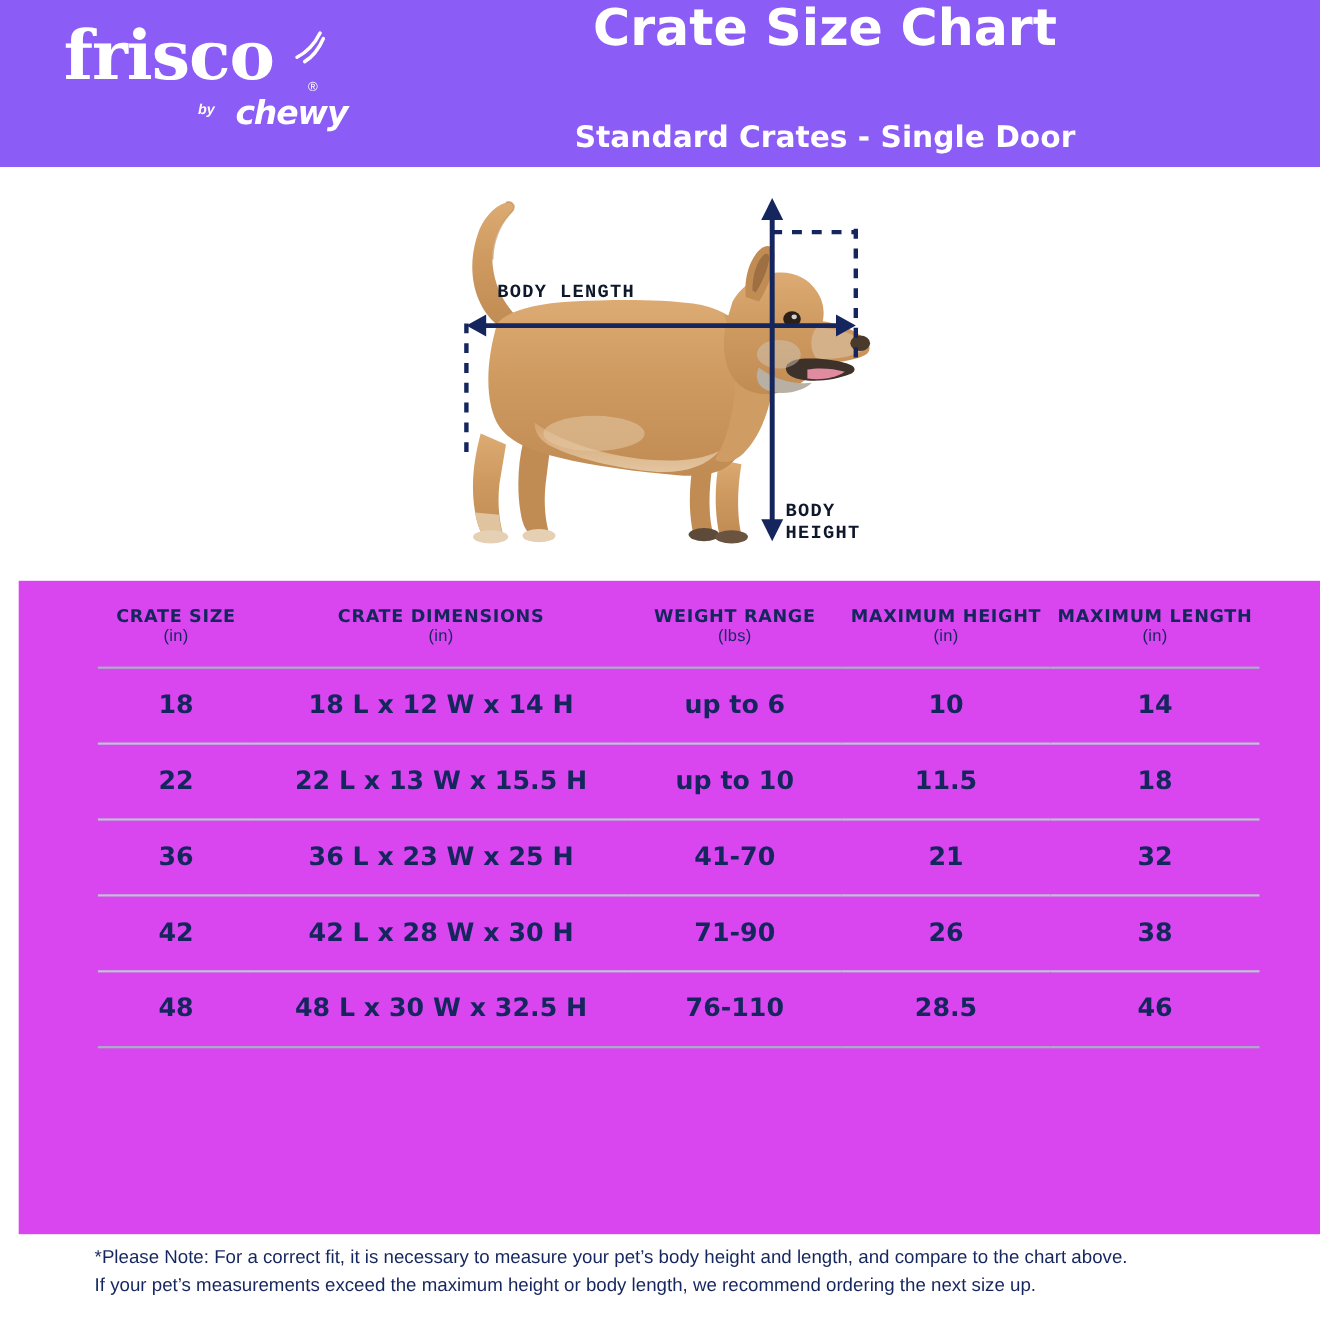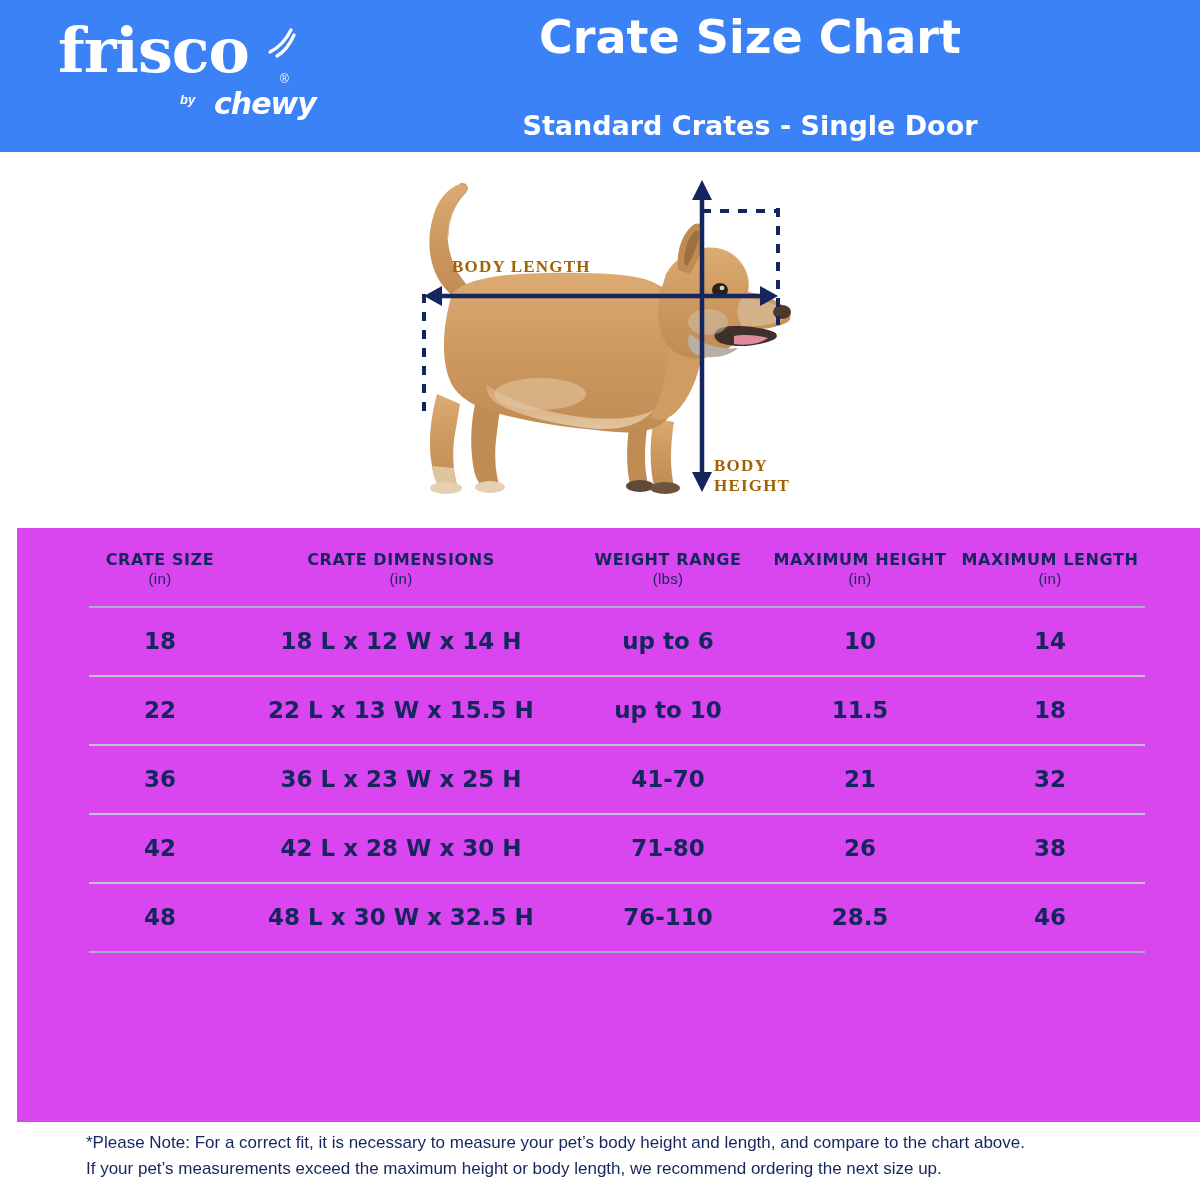--- a/index.html
+++ b/index.html
@@ -21,21 +21,21 @@
     background: #ffffff;
   }
 
   
   .header {
     position: absolute;
     left: 0;
     top: 0;
     width: 1200px;
     height: 152px;
-    background: #3b82f6;
+    background: #8b5cf6;
     display: flex;
     align-items: center;
   }
   .logo-block {
     position: absolute;
     left: 58px;
     top: 20px;
     width: 260px;
     height: 112px;
   }
@@ -106,21 +106,21 @@
     letter-spacing: 0px;
     line-height: 1.15;
     margin: 0 0 4px 0;
   }
   .sub-title {
     color: #ffffff;
     font-size: 27px;
     font-weight: bold;
     font-family: "DejaVu Sans", sans-serif;
     line-height: 1.15;
-    margin: 0;
+    margin: 12px;
     text-align: right;
   }
 
   
   .diagram {
     position: absolute;
     left: 0;
     top: 152px;
     width: 1200px;
     height: 376px;
@@ -133,22 +133,22 @@
     width: 430px;
     height: 350px;
   }
   .dog-svg {
     position: absolute;
     left: 0;
     top: 0;
   }
   .measure-label {
     position: absolute;
-    color: #a16207;
-    font-family: Liberation Serif, serif;
+    color: #0f172a;
+    font-family: Liberation Mono, monospace;
     font-weight: bold;
     font-size: 17px;
     letter-spacing: 1.2px;
     line-height: 1.18;
     white-space: pre;
   }
   .label-length { left: 62px; top: 91px; }
   .label-height { left: 324px; top: 290px; }
 
   
@@ -404,21 +404,21 @@
         <tr>
           <td>36</td>
           <td>36 L x 23 W x 25 H</td>
           <td>41-70</td>
           <td>21</td>
           <td>32</td>
         </tr>
         <tr>
           <td>42</td>
           <td>42 L x 28 W x 30 H</td>
-          <td>71-80</td>
+          <td>71-90</td>
           <td>26</td>
           <td>38</td>
         </tr>
         <tr>
           <td>48</td>
           <td>48 L x 30 W x 32.5 H</td>
           <td>76-110</td>
           <td>28.5</td>
           <td>46</td>
         </tr>

